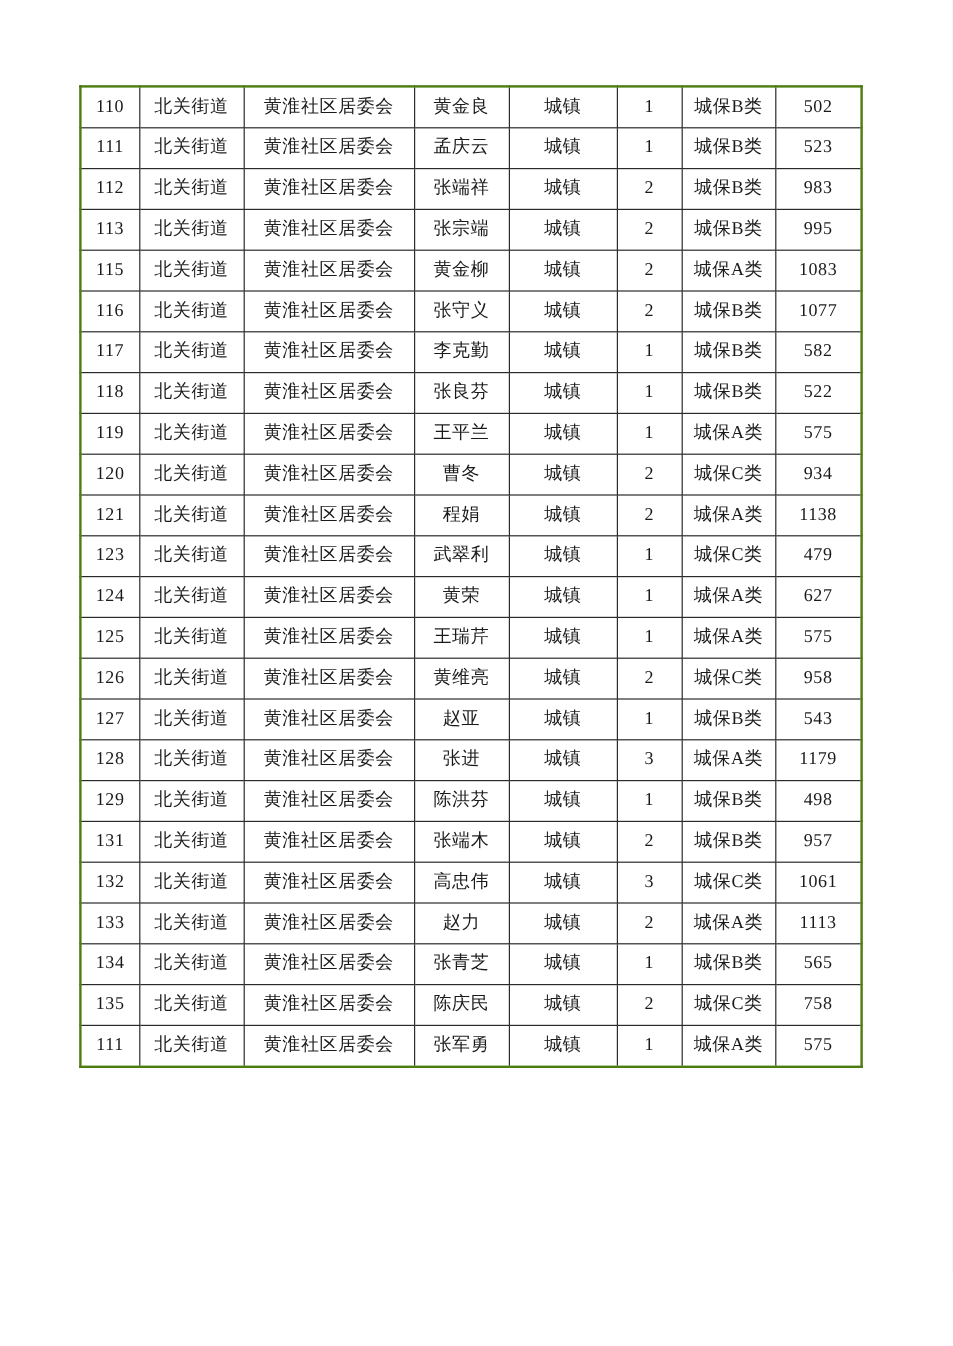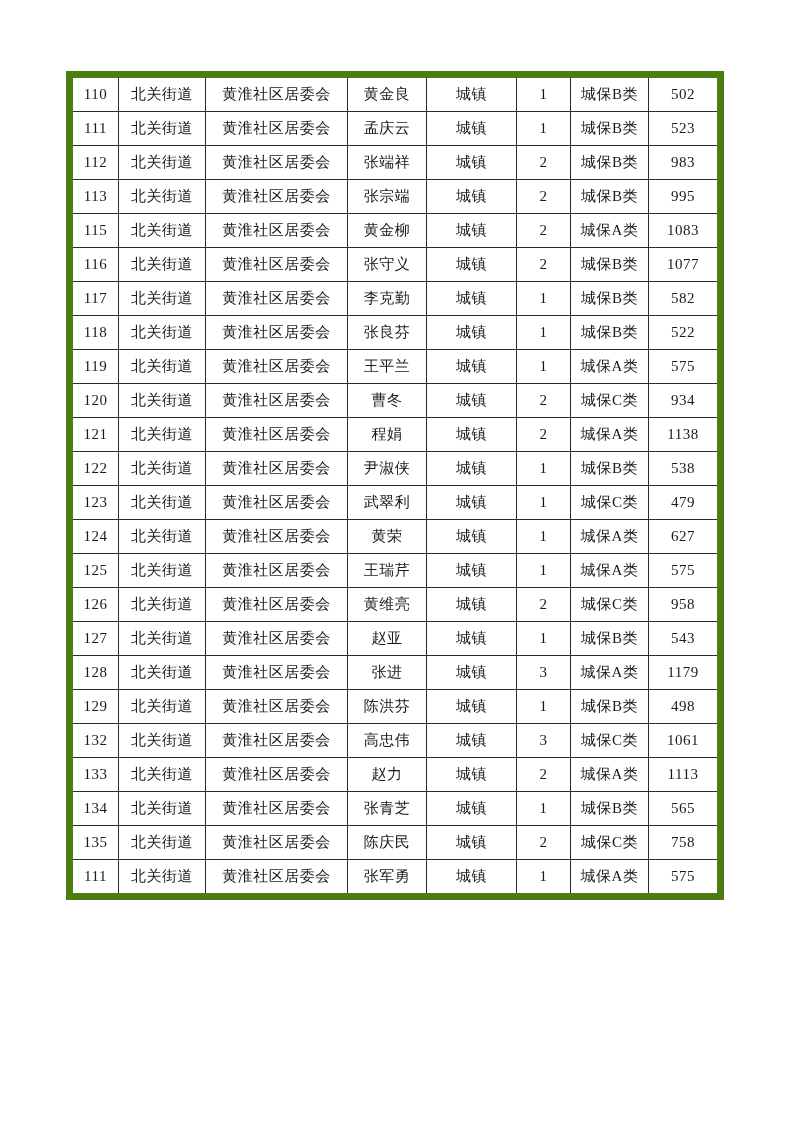--- a/index.html
+++ b/index.html
@@ -17,21 +17,21 @@
     font-family: "Liberation Serif", "DejaVu Serif", serif;
     color: #1a1a1a;
   }
   table.roster {
     position: absolute;
     left: 66px;
     top: 71px;
     width: 651px;
     border-collapse: collapse;
     table-layout: fixed;
-    border: 7px solid #4d7c0f;
+    border: 2px solid #4d7c0f;
   }
   table.roster td {
     border: 1px solid #2b2b2b;
     height: 33px;
     padding: 0;
     text-align: center;
     vertical-align: middle;
     font-size: 15px;
     line-height: 1;
     letter-spacing: 0.5px;
@@ -168,30 +168,20 @@
           <td>121</td>
           <td>北关街道</td>
           <td>黄淮社区居委会</td>
           <td>程娟</td>
           <td>城镇</td>
           <td>2</td>
           <td>城保A类</td>
           <td>1138</td>
         </tr>
         <tr>
-          <td>122</td>
-          <td>北关街道</td>
-          <td>黄淮社区居委会</td>
-          <td>尹淑侠</td>
-          <td>城镇</td>
-          <td>1</td>
-          <td>城保B类</td>
-          <td>538</td>
-        </tr>
-        <tr>
           <td>123</td>
           <td>北关街道</td>
           <td>黄淮社区居委会</td>
           <td>武翠利</td>
           <td>城镇</td>
           <td>1</td>
           <td>城保C类</td>
           <td>479</td>
         </tr>
         <tr>
@@ -246,20 +236,30 @@
         </tr>
         <tr>
           <td>129</td>
           <td>北关街道</td>
           <td>黄淮社区居委会</td>
           <td>陈洪芬</td>
           <td>城镇</td>
           <td>1</td>
           <td>城保B类</td>
           <td>498</td>
+        </tr>
+        <tr>
+          <td>131</td>
+          <td>北关街道</td>
+          <td>黄淮社区居委会</td>
+          <td>张端木</td>
+          <td>城镇</td>
+          <td>2</td>
+          <td>城保B类</td>
+          <td>957</td>
         </tr>
         <tr>
           <td>132</td>
           <td>北关街道</td>
           <td>黄淮社区居委会</td>
           <td>高忠伟</td>
           <td>城镇</td>
           <td>3</td>
           <td>城保C类</td>
           <td>1061</td>

